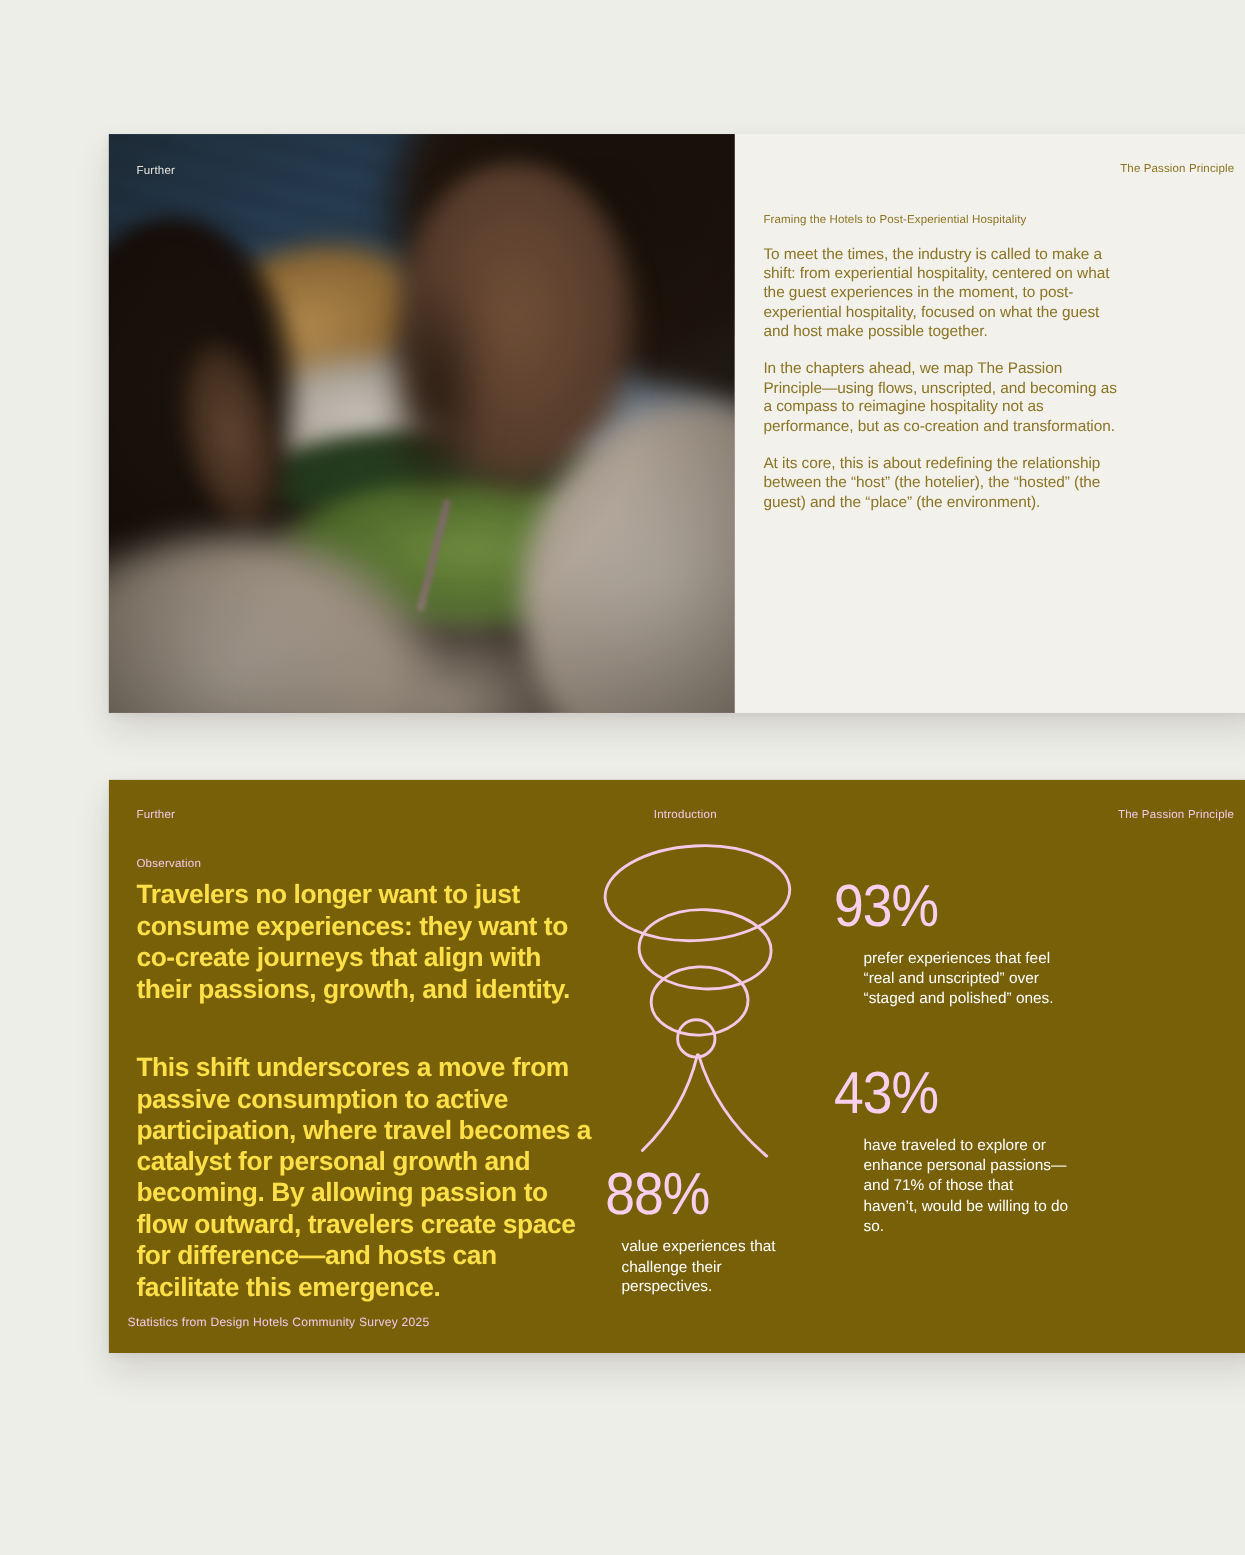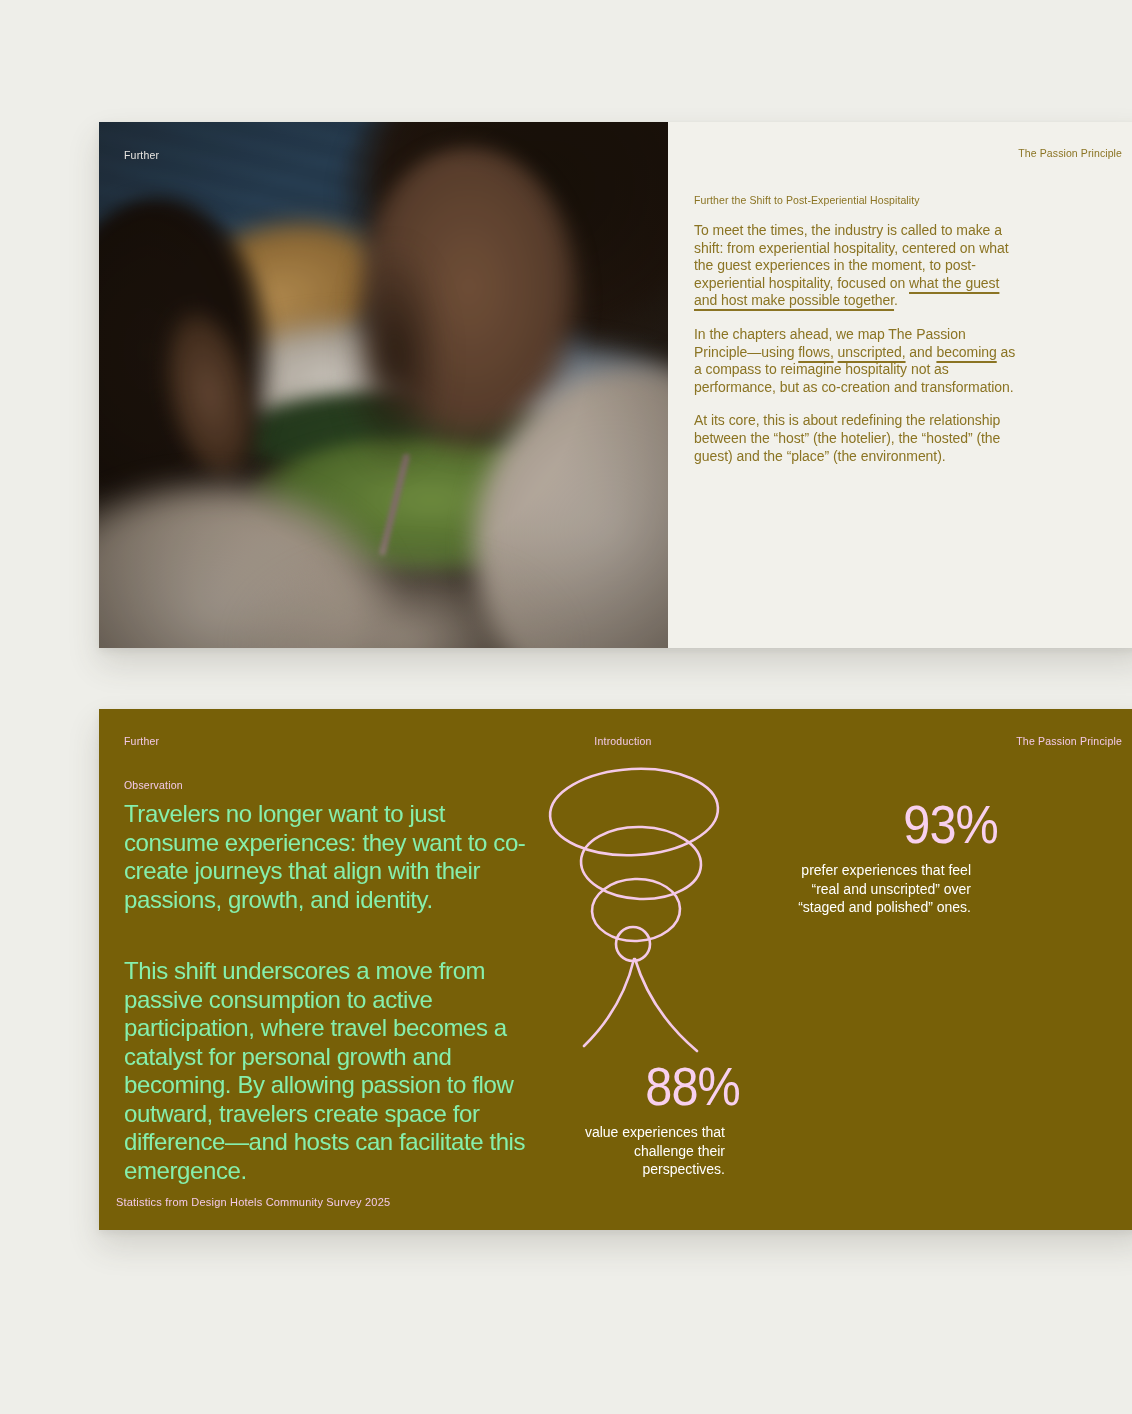--- a/index.html
+++ b/index.html
@@ -83,47 +83,46 @@
 
   .panel { position:relative; flex:1; background:#f2f1eb; color:#8b7423; }
   .panel-title { position:absolute; top:25px; right:25px; font-size:10.5px; letter-spacing:.1px; }
   .kicker { position:absolute; top:72px; left:26px; font-size:10.5px; letter-spacing:.1px; }
   .panel-body {
     position:absolute; top:100px; left:26px; width:322px;
     font-size:14px; line-height:17.6px; letter-spacing:-.05px;
   }
   .panel-body p + p { margin-top:16px; }
   .u {
-    text-decoration:underline;
     text-decoration-thickness:1.5px;
     text-underline-offset:3.5px;
     text-align:center;
   }
 
   
   .slide2 { top:709px; height:521px; background:#776008; color:#f3c9e8; }
 
   .s2-label { position:absolute; font-size:10.5px; letter-spacing:.2px; color:#f3c9e8; }
   .s2-brand { left:25px; top:26px; }
   .s2-section { left:0; right:0; top:26px; text-align:center; }
   .s2-title { right:25px; top:26px; }
   .s2-observation { left:25px; top:70px; }
 
   .s2-main {
     position:absolute; left:25px; top:91px; width:420px;
-    font-size:24px; line-height:28.5px; letter-spacing:-.4px; color:#86efac;
+    font-size:24px; line-height:28.5px; letter-spacing:-.4px; color:#fde047;font-weight:bold;
   }
   .s2-main p + p { margin-top:43px; }
 
   .s2-footnote { position:absolute; left:17px; top:487px; font-size:11px; letter-spacing:.2px; }
 
   .doodle { position:absolute; left:440px; top:50px; width:220px; height:300px; }
   .doodle * { vector-effect:non-scaling-stroke; }
 
-  .stat { position:absolute; text-align:right; }
+  .stat { position:absolute; text-align:left; }
   .stat-num {
     display:inline-block; font-size:54px; line-height:1;
     letter-spacing:-1px; transform:scaleX(.9); transform-origin:50% 50%;
     color:#f8d0ee; font-weight:400;
   }
   .stat-cap { margin:10px auto 0; font-size:14px; line-height:18.5px; color:#ffffff; }
   .stat-93 { left:654px; top:88px; width:250px; }
   .stat-93 .stat-cap { width:186px; }
   .stat-43 { left:654px; top:258px; width:250px; }
   .stat-43 .stat-cap { width:186px; }
@@ -152,21 +151,21 @@
       <div class="ph ph-shirt-r"></div>
       <div class="ph ph-shirt-l"></div>
       <div class="ph ph-shirt-c"></div>
       <div class="ph ph-vignette"></div>
       <div class="ph ph-tone"></div>
       <span class="photo-brand">Further</span>
     </div>
 
     <div class="panel">
       <div class="panel-title">The Passion Principle</div>
-      <div class="kicker">Further the Shift to Post-Experiential Hospitality</div>
+      <div class="kicker">Framing the Hotels to Post-Experiential Hospitality</div>
       <div class="panel-body">
         <p><span>To meet the times, the industry is called to make a shift: from experiential hospitality, centered on what the guest experiences in the moment, to post-experiential hospitality, focused on </span><span class="u">what the guest and host make possible together</span><span>.</span></p>
         <p><span>In the chapters ahead, we map The Passion Principle—using </span><span class="u">flows,</span><span> </span><span class="u">unscripted,</span><span> and </span><span class="u">becoming</span><span> as a compass to reimagine hospitality not as performance, but as co-creation and transformation.</span></p>
         <p>At its core, this is about redefining the relationship between the “host” (the hotelier), the “hosted” (the guest) and the “place” (the environment).</p>
       </div>
     </div>
   </section>
 
   <section class="slide slide2">
     <span class="s2-label s2-brand">Further</span>
@@ -187,20 +186,24 @@
       <ellipse cx="94" cy="185" rx="17" ry="17"></ellipse>
       <path d="M 95 200 Q 83 250 45 287"></path>
       <path d="M 96 200 Q 112 253 158 292"></path>
     </svg>
 
     <div class="stat stat-93">
       <div class="stat-num">93%</div>
       <div class="stat-cap">prefer experiences that feel “real and unscripted” over “staged and polished” ones.</div>
     </div>
 
+    <div class="stat stat-43">
+      <div class="stat-num">43%</div>
+      <div class="stat-cap">have traveled to explore or enhance personal passions—and 71% of those that haven’t, would be willing to do so.</div>
+    </div>
 
     <div class="stat stat-88">
       <div class="stat-num">88%</div>
       <div class="stat-cap">value experiences that challenge their perspectives.</div>
     </div>
 
     <span class="s2-footnote">Statistics from Design Hotels Community Survey 2025</span>
   </section>
 
 </div>

